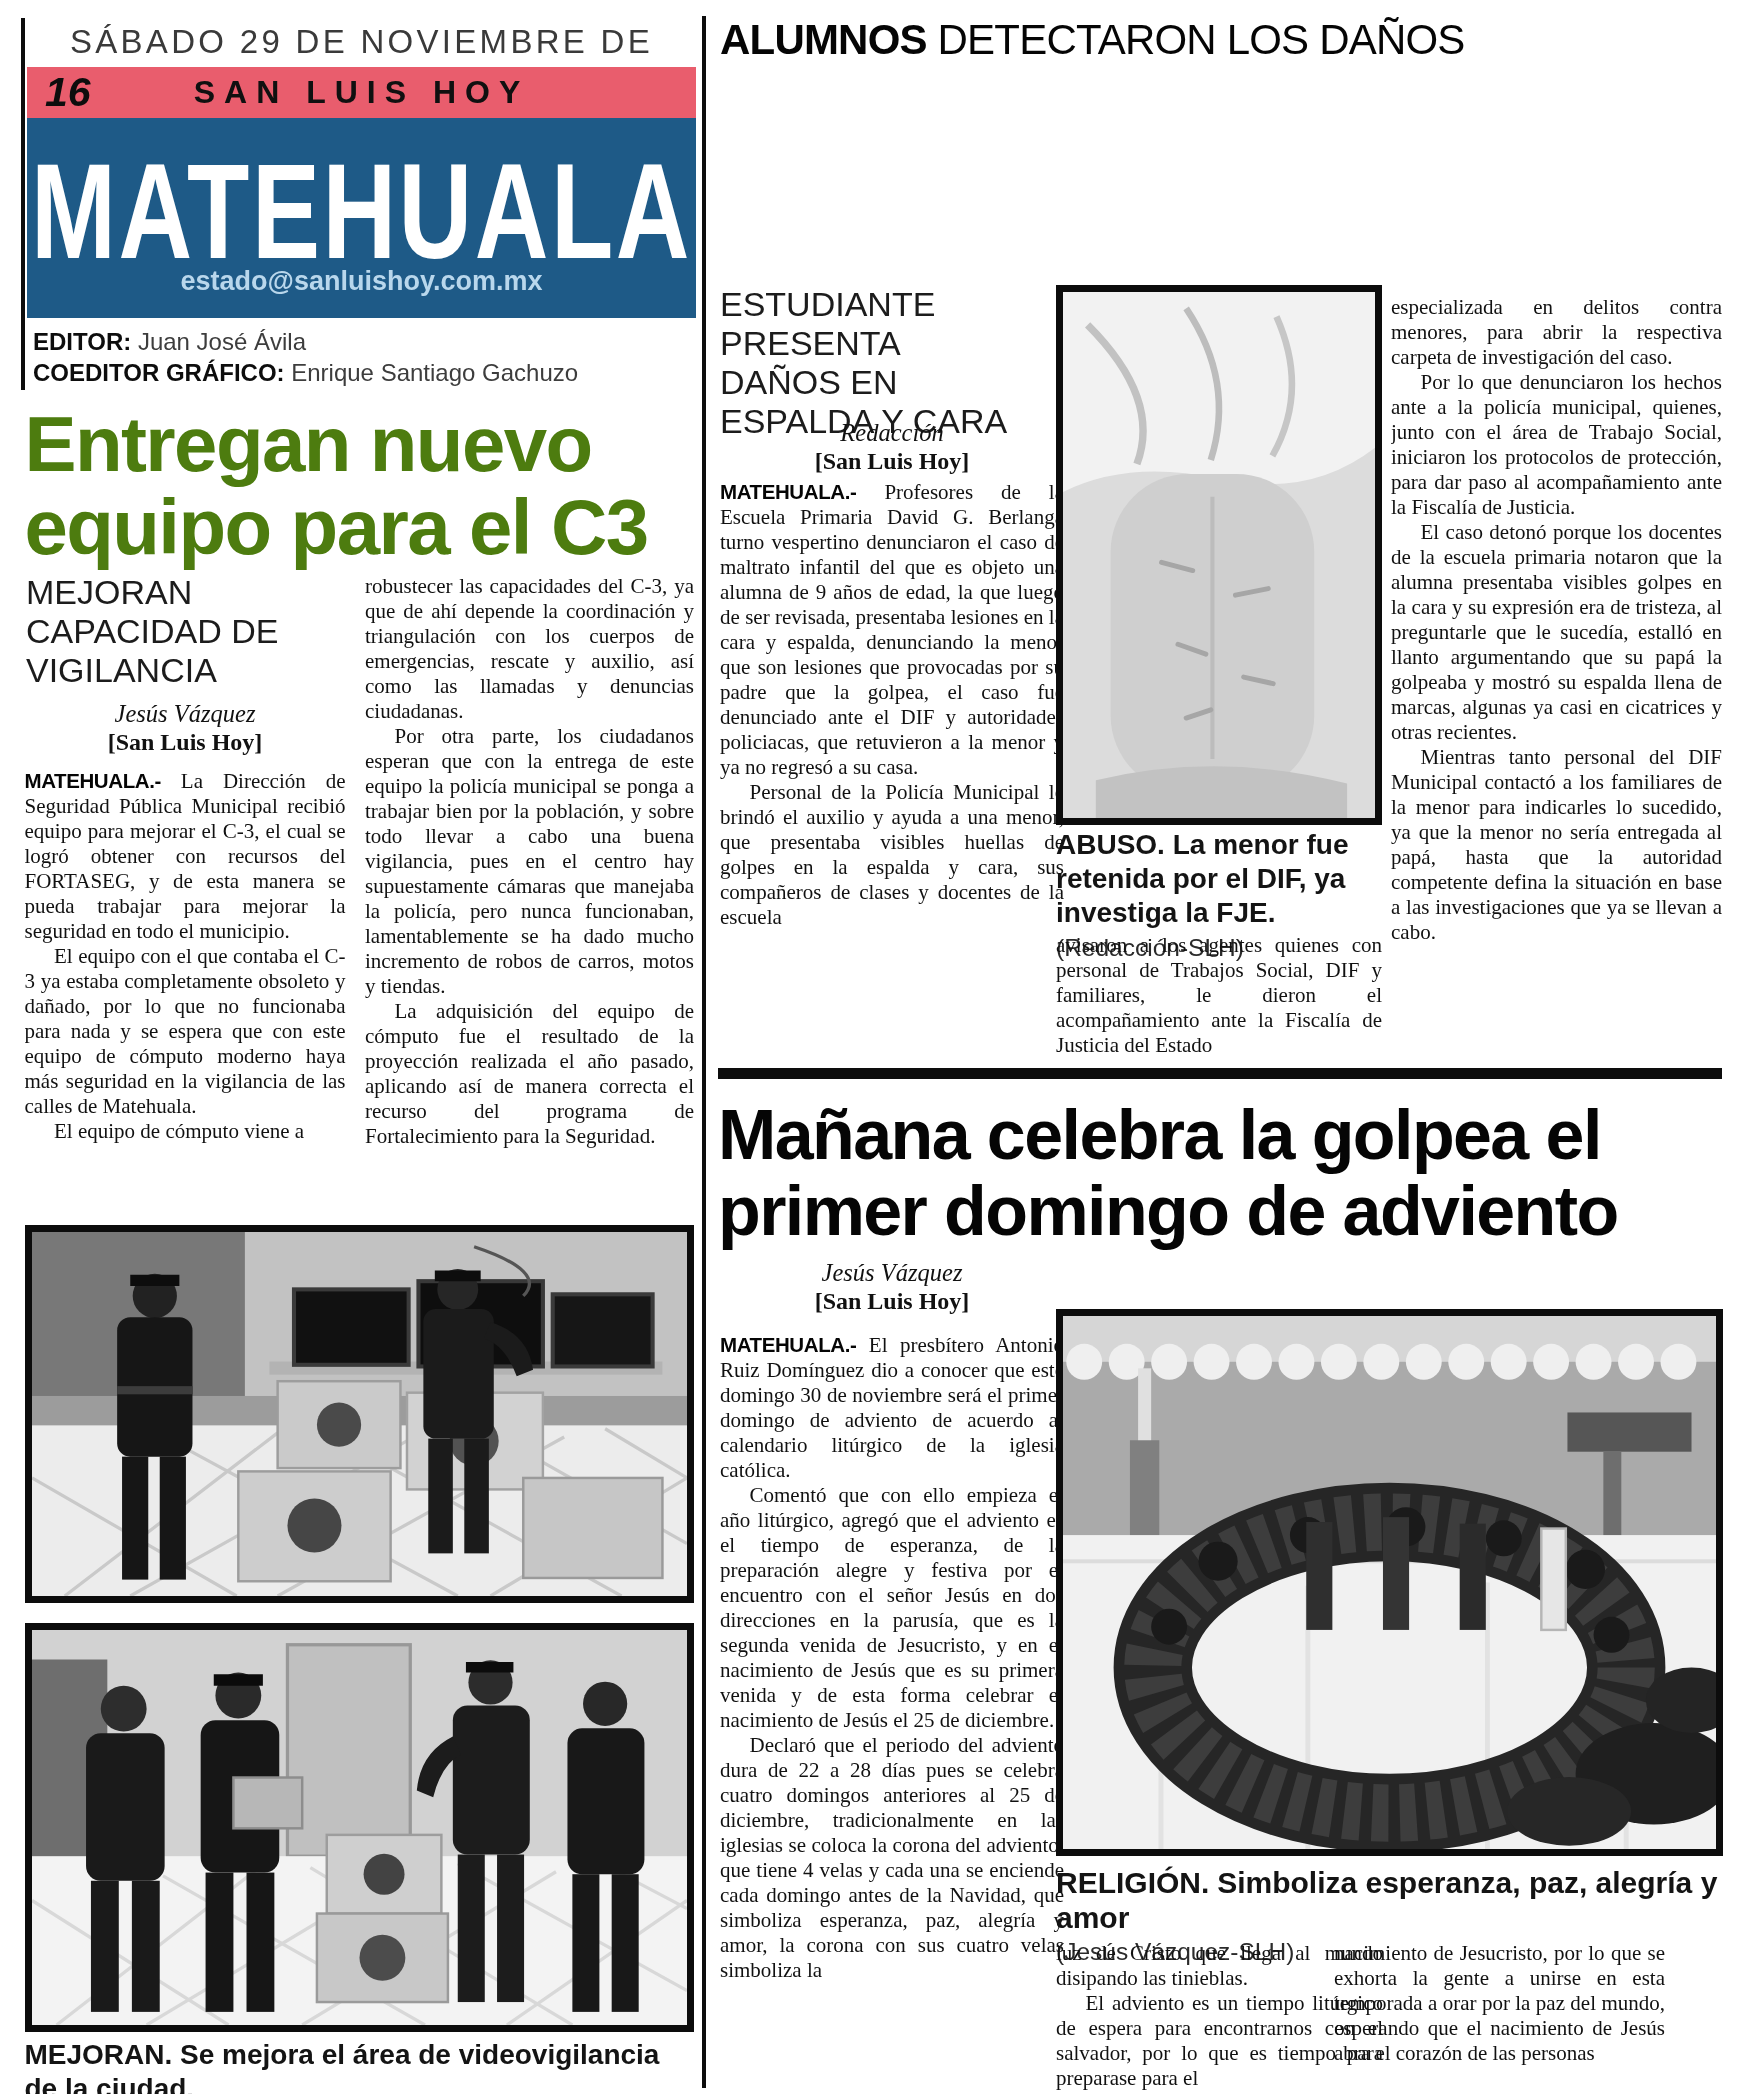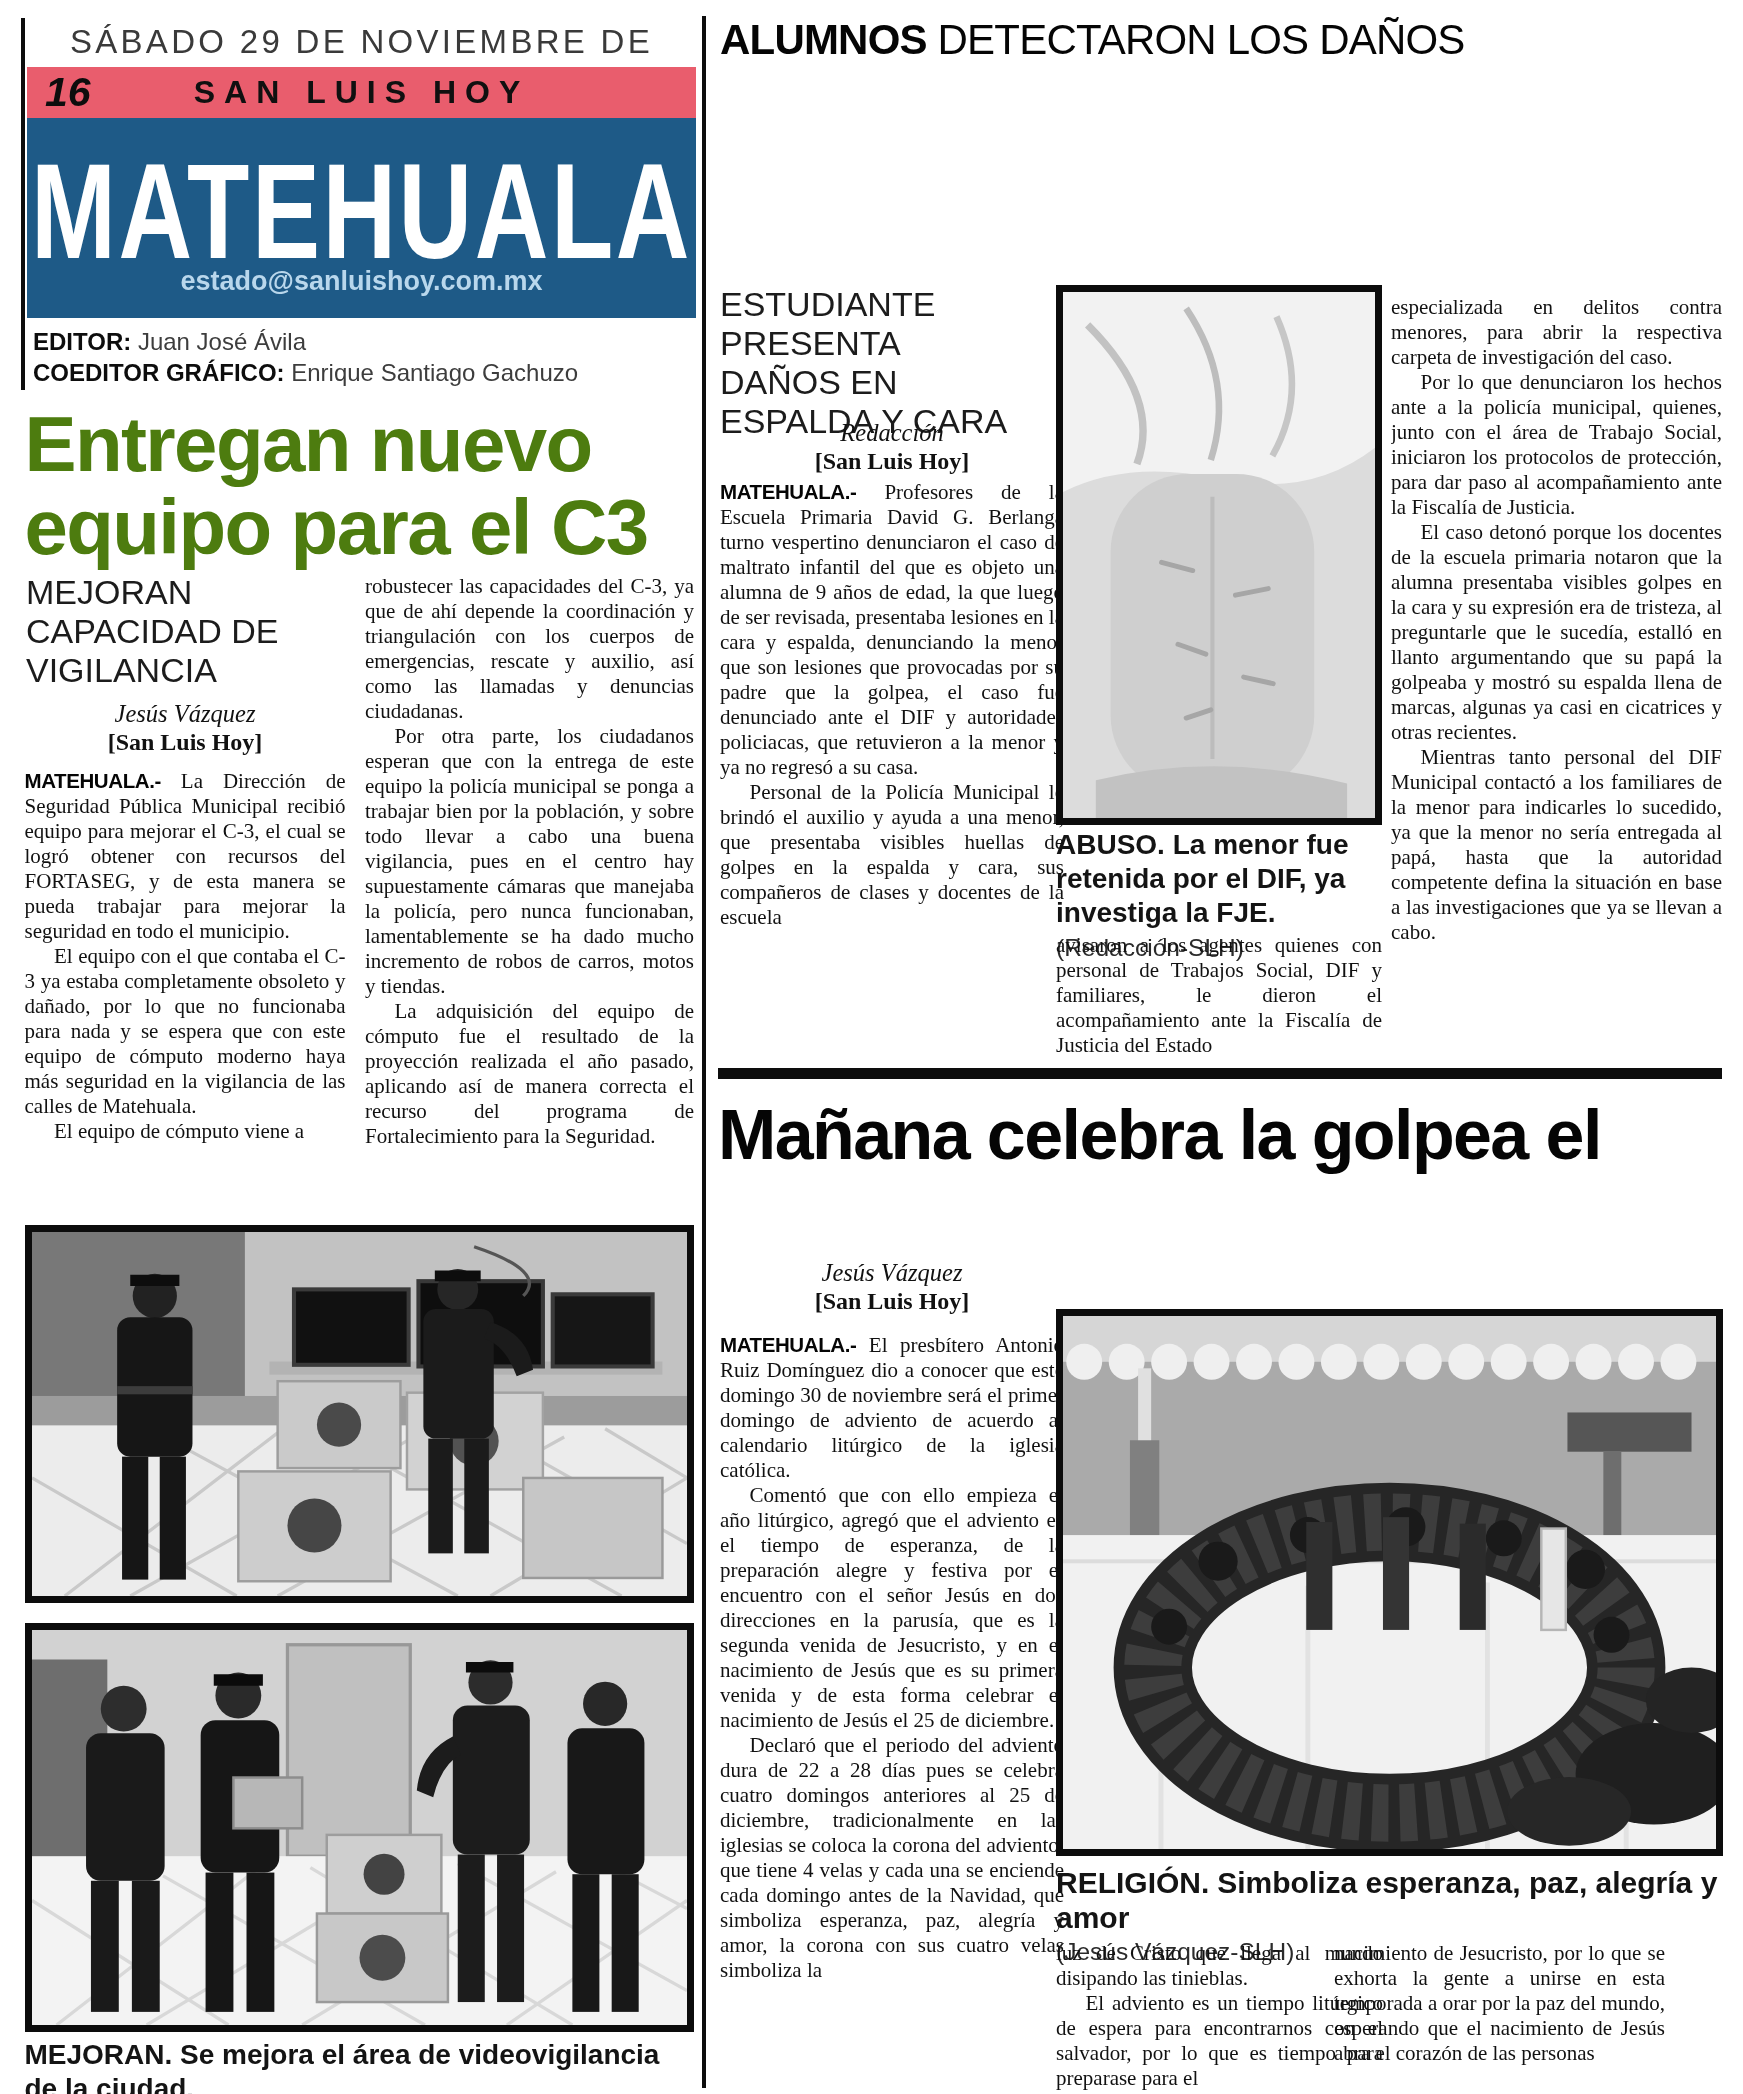--- a/index.html
+++ b/index.html
@@ -259,20 +259,21 @@
     <p>especializada en delitos contra menores, para abrir la respectiva carpeta de investigación del caso.</p>
     <p class="ind">Por lo que denunciaron los hechos ante a la policía municipal, quienes, junto con el área de Trabajo Social, iniciaron los protocolos de protección, para dar paso al acompañamiento ante la Fiscalía de Justicia.</p>
     <p class="ind">El caso detonó porque los docentes de la escuela primaria notaron que la alumna presentaba visibles golpes en la cara y su expresión era de tristeza, al preguntarle que le sucedía, estalló en llanto argumentando que su papá la golpeaba y mostró su espalda llena de marcas, algunas ya casi en cicatrices y otras recientes.</p>
     <p class="ind">Mientras tanto personal del DIF Municipal contactó a los familiares de la menor para indicarles lo sucedido, ya que la menor no sería entregada al papá, hasta que la autoridad competente defina la situación en base a las investigaciones que ya se llevan a cabo.</p>
   </div>
 
   <div class="abs hrule" style="left:718px;top:1068px;width:1004px;height:10.6px;"></div>
 
   <div class="abs hl-cond" style="left:718px;top:1097px;width:1015px;">
     <div>Mañana celebra la golpea el</div>
+    <div>primer domingo de adviento</div>
   </div>
 
   <div class="abs byline" style="left:720px;top:1259px;width:344px;">
     <div class="name">Jesús Vázquez</div>
     <div class="org">[San Luis Hoy]</div>
   </div>
 
   <div class="abs body-col" style="left:720px;top:1332px;width:344px;height:763px;">
     <p><span class="leadin">MATEHUALA.-</span>
       <span>El presbítero Antonio Ruiz Domínguez dio a conocer que este domingo 30 de noviembre será el primer domingo de adviento de acuerdo al calendario litúrgico de la iglesia católica.</span></p>

